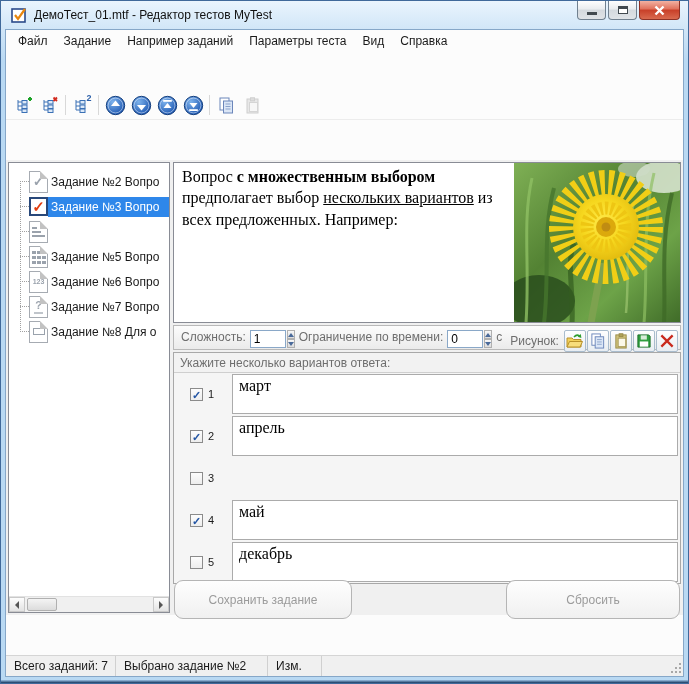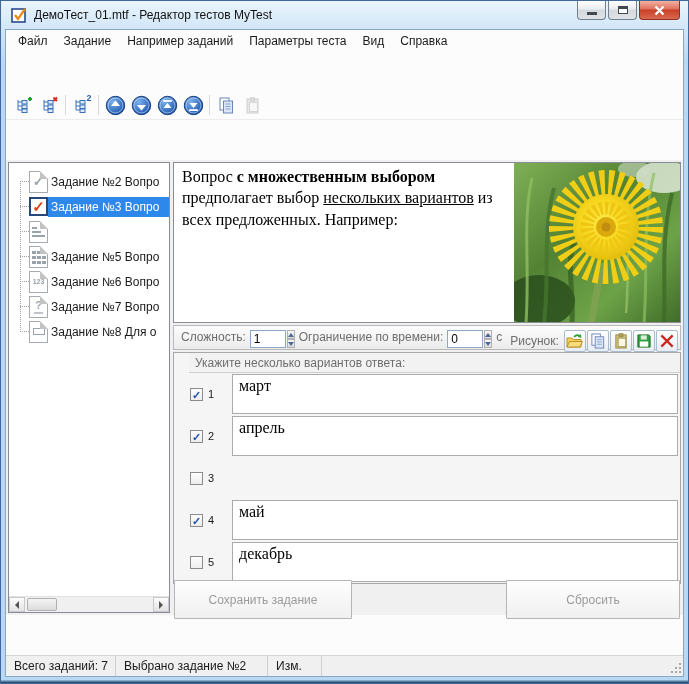--- a/index.html
+++ b/index.html
@@ -99,33 +99,33 @@
   .spinner span{flex:1;border:1px solid #b0b0b0;background:linear-gradient(#f8f8f8,#dcdcdc);
     display:flex;align-items:center;justify-content:center;}
   .tri-up{width:0;height:0;border:3px solid transparent;border-bottom:4px solid #4a6a9a;margin-top:-3px;}
   .tri-down{width:0;height:0;border:3px solid transparent;border-top:4px solid #4a6a9a;margin-bottom:-3px;}
   .pic-group{margin-left:auto;display:flex;align-items:center;}
   .pbtn{width:22px;height:22px;border:1px solid #a9bccd;border-radius:2px;margin-left:1px;
     background:linear-gradient(#fefefe,#e8edf2);display:flex;align-items:center;justify-content:center;}
 
   .group{flex:1;min-height:0;border:1px solid #a8a8a8;display:flex;flex-direction:column;background:#f5f5f5;}
   .group-header{height:20px;flex:none;line-height:20px;background:#f2f2f2;color:#6e6e6e;
-    padding-left:6px;border-bottom:1px solid #cfcfcf;margin-left:15px;}
+    padding-left:6px;border-bottom:1px solid #cfcfcf;}
   .answers{flex:1;min-height:0;display:flex;flex-direction:column;}
   .arow{flex:1;display:flex;min-height:0;}
   .cbcol{width:58px;flex:none;display:flex;align-items:center;justify-content:center;}
   .cb{width:13px;height:13px;border:1px solid #8b8b8b;background:linear-gradient(#fdfdfd,#ededed);
     font:bold 11px "Liberation Sans",sans-serif;color:#2456a4;text-align:center;line-height:12px;flex:none;}
   .anum{font-size:11px;margin-left:5px;width:8px;}
   .atext{flex:1;background:#fff;border:1px solid #ababab;margin:1px 2px 1px 0;
     font-family:"Liberation Serif",serif;font-size:16px;padding:2px 6px;color:#000;}
 
   .footerbar{height:27px;flex:none;background:#f0f0f0;display:flex;align-items:center;
     justify-content:space-between;padding:0 1px;}
-  .fbtn{height:39px;border:1px solid #b5b5b5;border-radius:1px;color:#9b9b9b;
+  .fbtn{height:39px;border:1px solid #b5b5b5;border-radius:9px;color:#9b9b9b;
     background:linear-gradient(#fefefe,#f0f0f0);display:flex;align-items:center;justify-content:center;}
   .fbtn.save{width:178px;}
   .fbtn.reset{width:174px;margin-left:22px;}
 
   
   .statusbar{height:21px;flex:none;background:#f0f0f0;border-top:1px solid #d5d5d5;
     display:flex;align-items:stretch;position:relative;}
   .sb-panel{display:flex;align-items:center;padding:0 8px;border-right:1px solid #d0d0d0;white-space:nowrap;}
   .sb-panel.p1{width:110px;}
   .sb-panel.p2{width:152px;}

